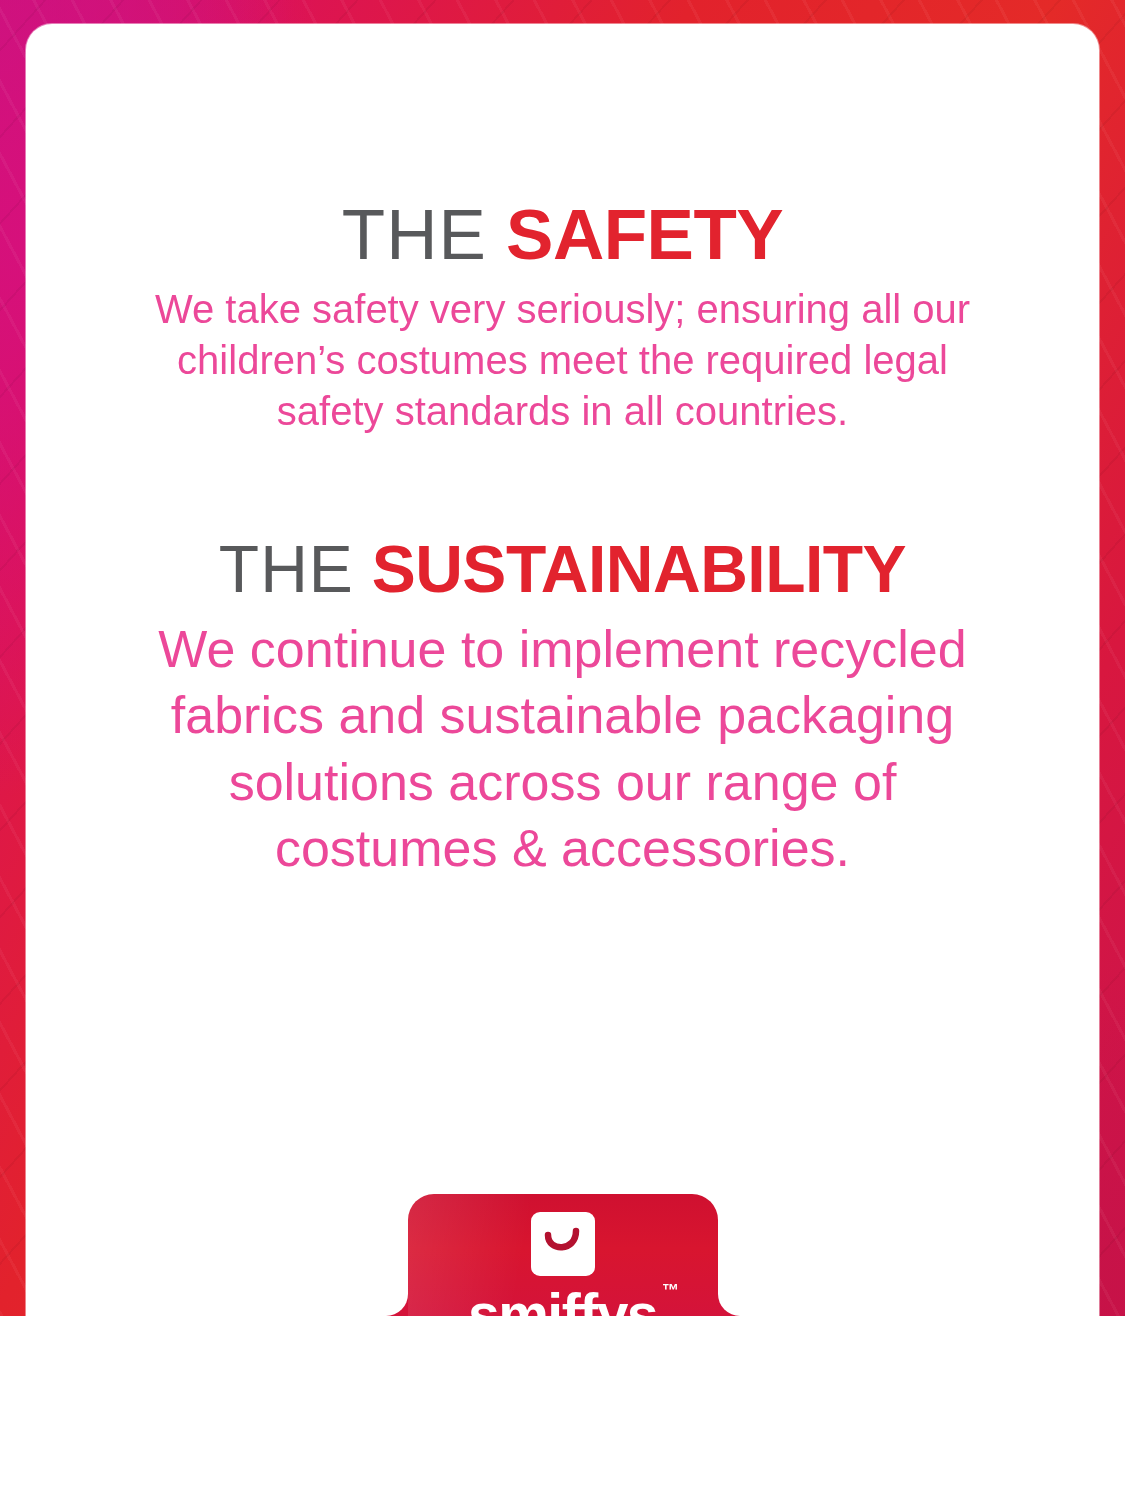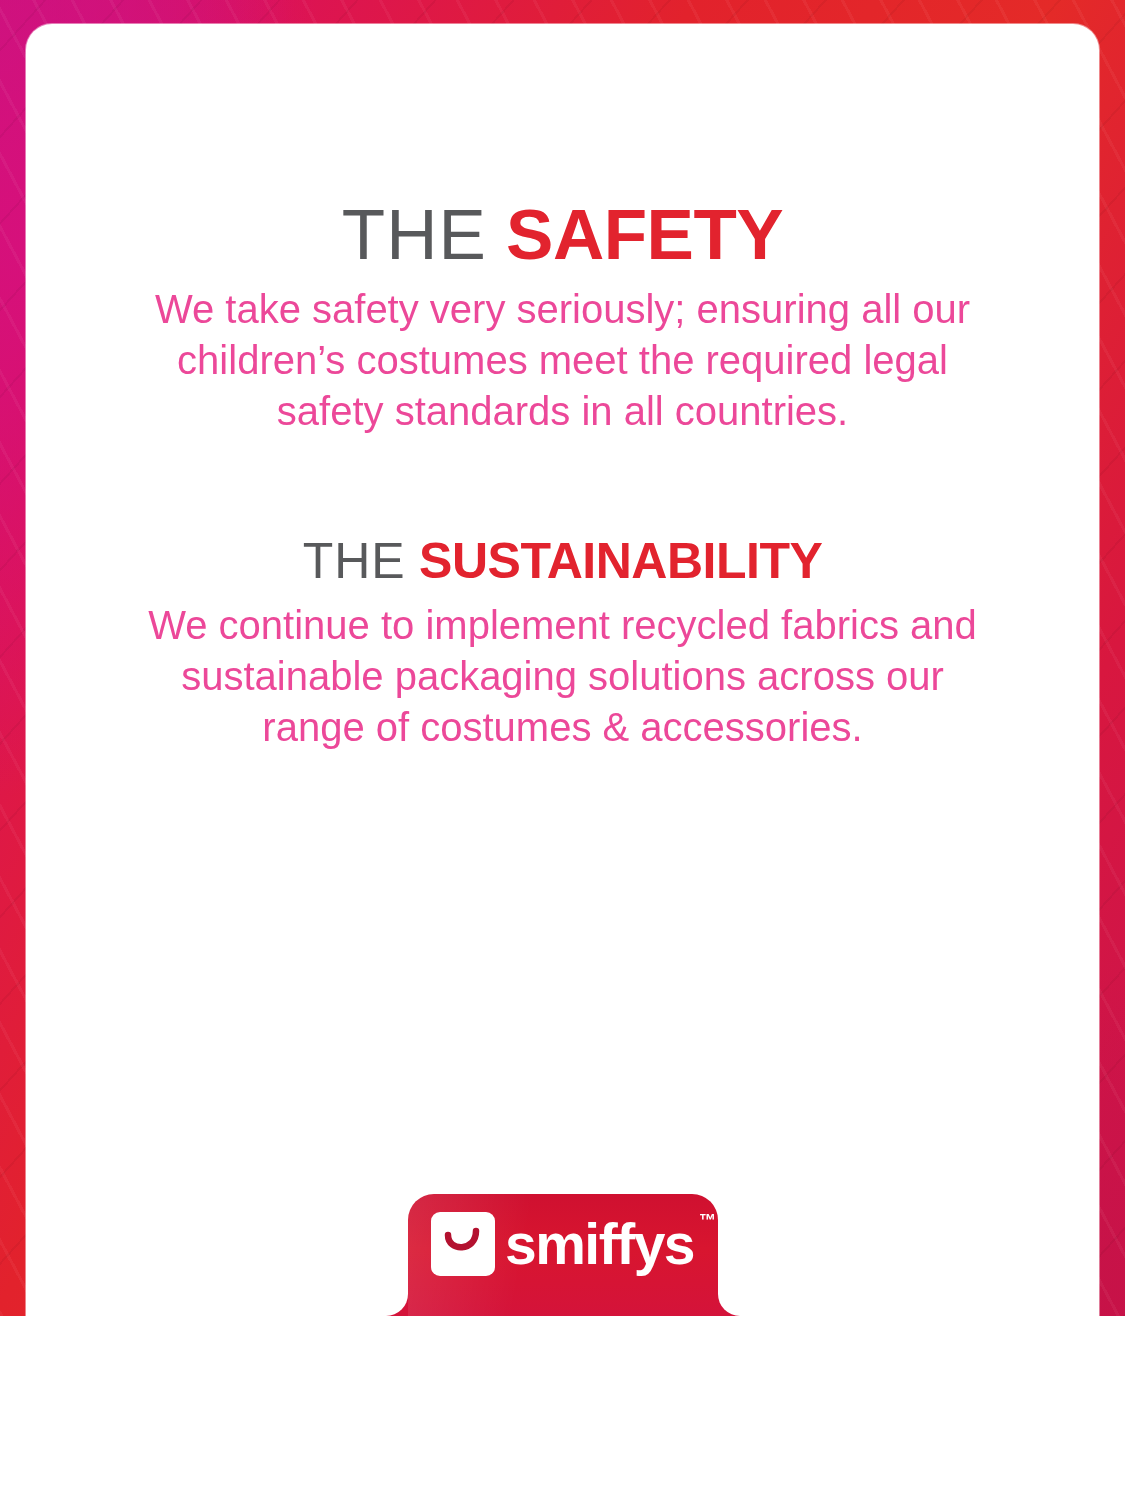--- a/index.html
+++ b/index.html
@@ -84,22 +84,22 @@
     color: #ec4899;
     font-size: 40px;
     line-height: 1.28;
     font-weight: 400;
     margin: 14px auto 0;
     max-width: 880px;
   }
 
   .block-safety { margin-bottom: 0; }
   .block-sustainability { margin-top: 98px; }
-  .block-sustainability .heading { font-size: 50px; }
-  .block-sustainability .body-copy { max-width: 840px; font-size: 40px; }
+  .block-sustainability .heading { font-size: 66px; }
+  .block-sustainability .body-copy { max-width: 840px; font-size: 52px; }
 
   .slogan {
     margin-top: 110px;
   }
   .slogan-word {
     color: #e2232e;
     font-weight: 700;
     font-size: 68px;
     line-height: 1.0;
     letter-spacing: 0.5px;
@@ -141,20 +141,21 @@
   .logo-tab-shape::after  { right: -44px; border-radius: 0 0 0 22px; }
 
   .logo-row {
     position: absolute;
     left: 0; right: 0;
     top: 18px;
     display: flex;
     align-items: center;
     justify-content: center;
     gap: 10px;
+    flex-direction: column;
   }
   .logo-mark {
     width: 64px;
     height: 64px;
     background: #ffffff;
     border-radius: 9px;
     display: flex;
     align-items: center;
     justify-content: center;
     flex: 0 0 auto;

